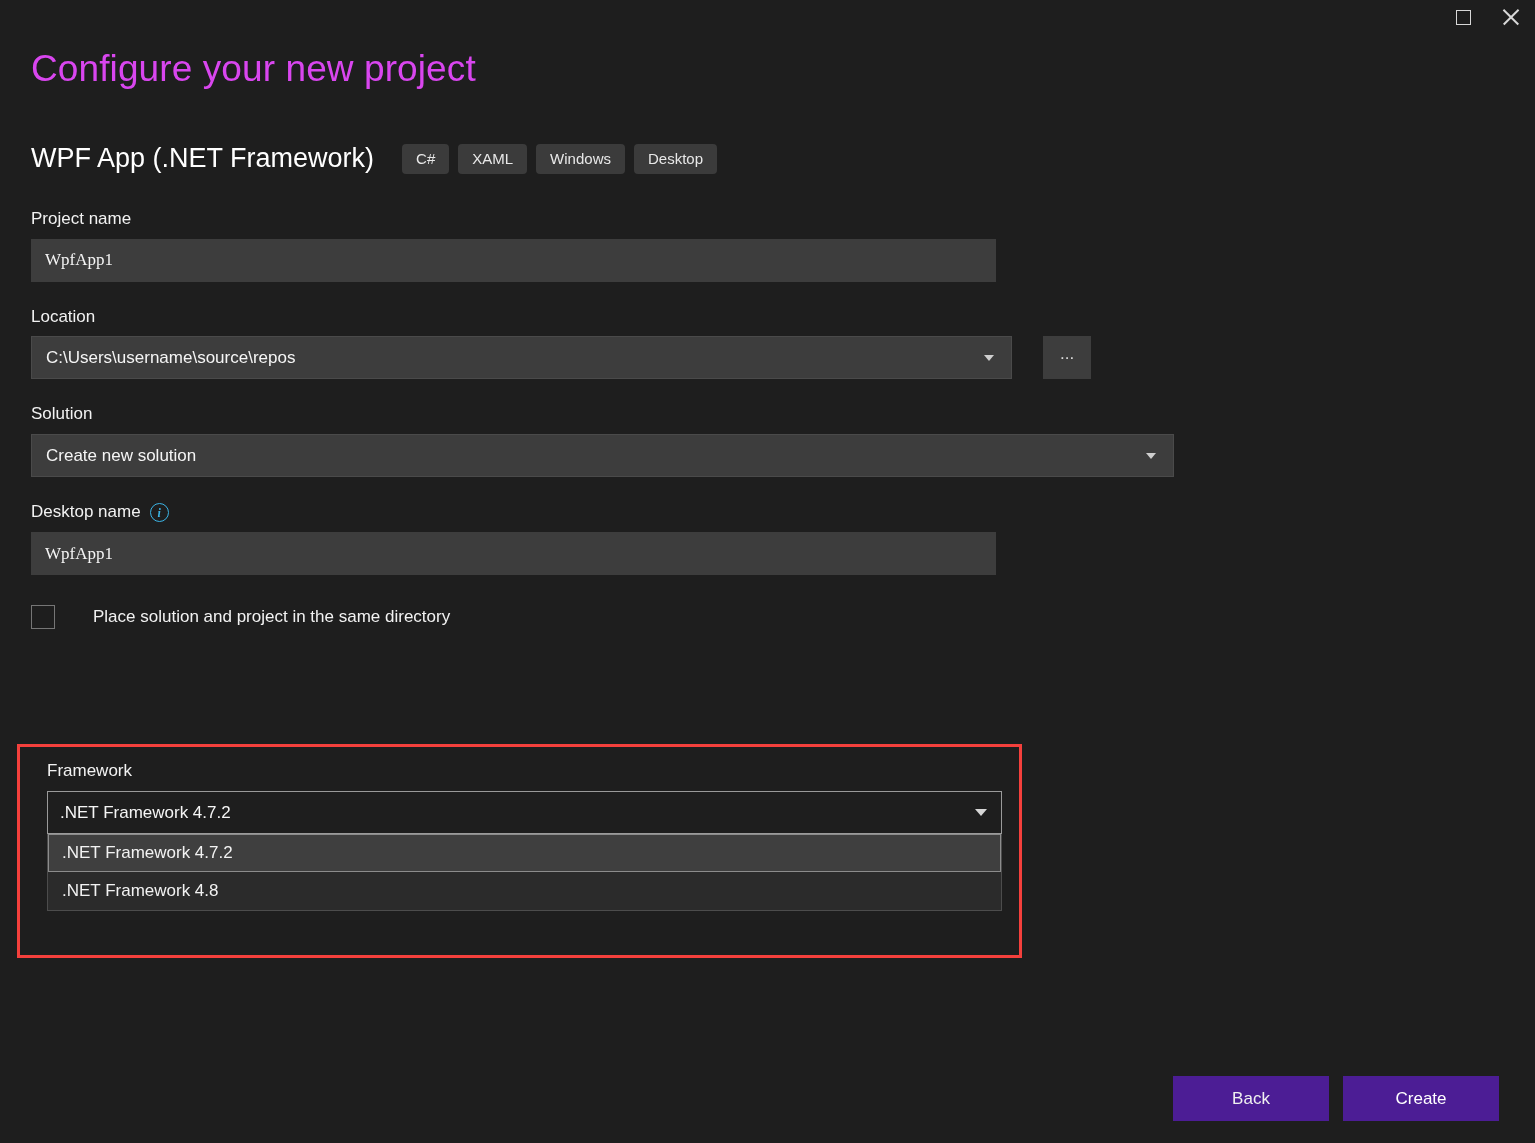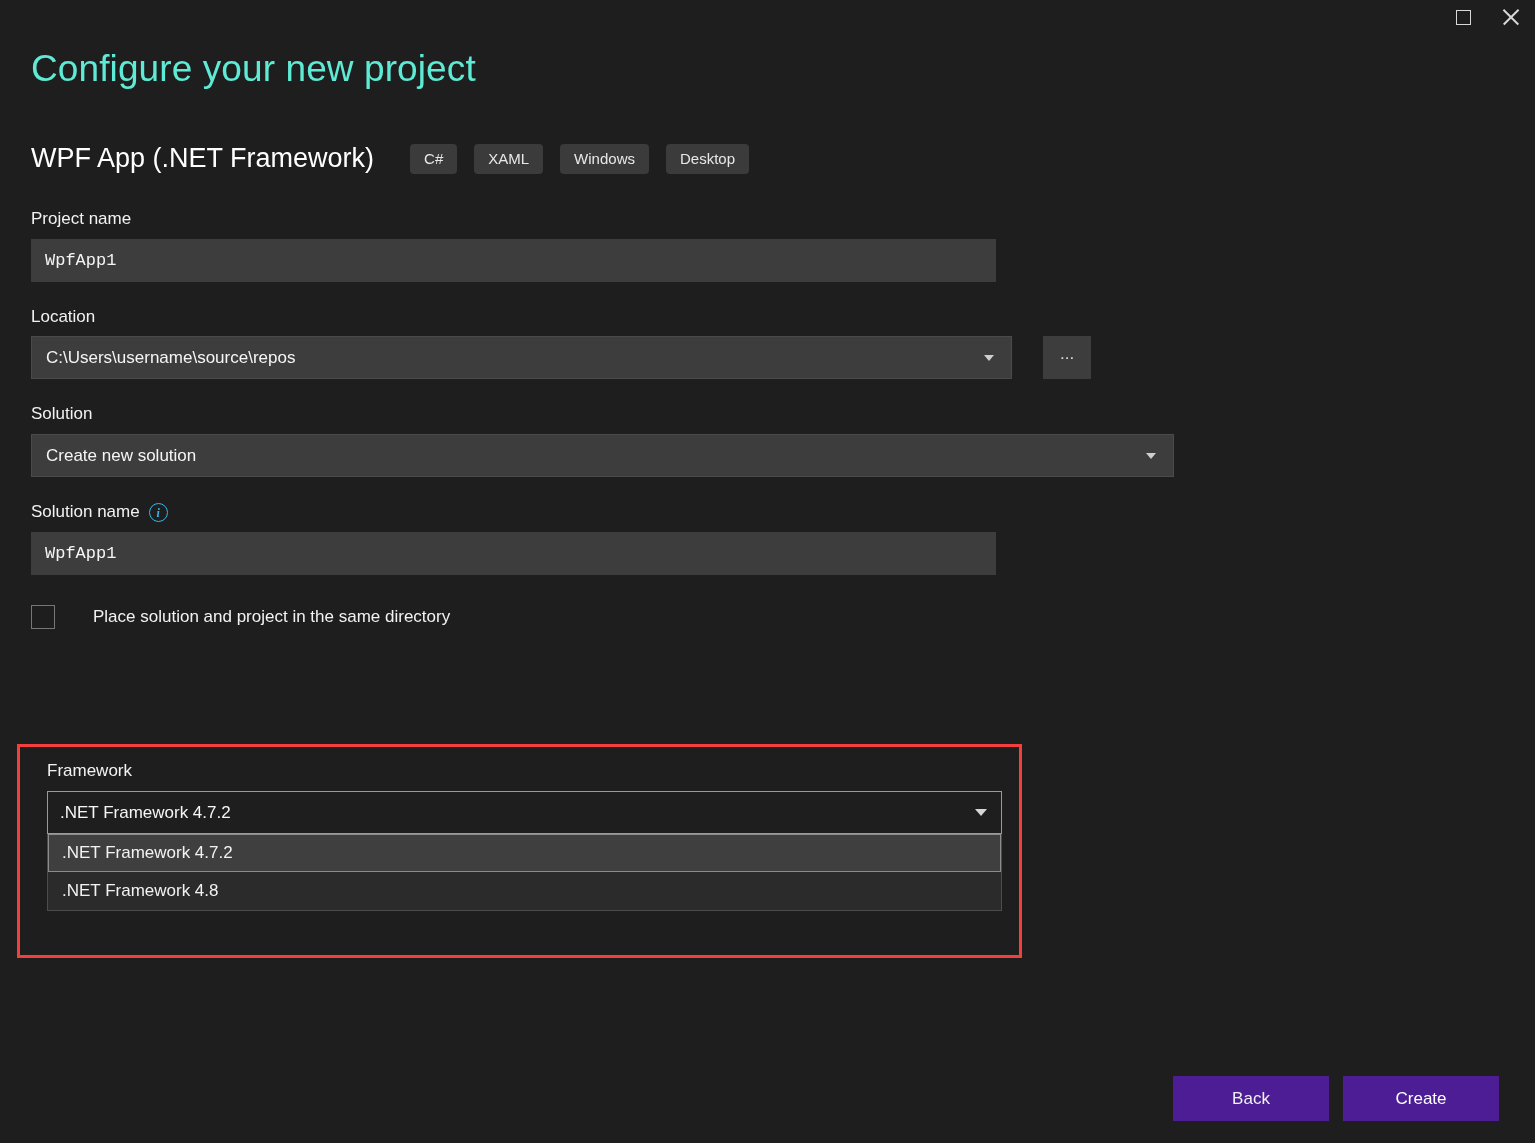--- a/index.html
+++ b/index.html
@@ -62,31 +62,31 @@
   .close-glyph::after  { transform: translate(-50%, -50%) rotate(-45deg); }
 
   
   .page-title {
     position: absolute;
     left: 31px;
     top: 48px;
     font-size: 37px;
     font-weight: 300;
     letter-spacing: 0.1px;
-    color: #5eead4;
+    color: #d946ef;
     white-space: nowrap;
   }
 
   .template-row {
     position: absolute;
     left: 31px;
     top: 143px;
     display: flex;
     align-items: center;
-    gap: 8px;
+    gap: 0;
   }
   .template-name {
     font-size: 27px;
     font-weight: 300;
     color: #ffffff;
     white-space: nowrap;
     margin-right: 28px;
   }
   .tag {
     background: #3b3b3b;
@@ -136,21 +136,21 @@
     flex: none;
   }
 
   .text-input {
     width: 965px;
     height: 43px;
     background: #3d3d3d;
     border: none;
     color: #f5f5f5;
     font-size: 17px;
-    font-family: Liberation Mono, monospace;
+    font-family: Liberation Serif, serif;
     padding: 0 14px;
     display: flex;
     align-items: center;
     cursor: text;
   }
 
   .combo {
     width: 1143px;
     height: 43px;
     background: #3d3d3d;
@@ -338,21 +338,21 @@
   <div class="field-block">
     <div class="field-label">Solution</div>
     <div class="combo">
       <span>Create new solution</span>
       <span class="caret"></span>
     </div>
   </div>
 
   <div class="field-block">
     <div class="field-label">
-      <span>Solution name</span>
+      <span>Desktop name</span>
       <span class="info-icon">i</span>
     </div>
     <div class="text-input">WpfApp1</div>
   </div>
 
   <div class="checkbox-row">
     <span class="checkbox-box"></span>
     <span class="checkbox-label">Place solution and project in the same directory</span>
   </div>
 

